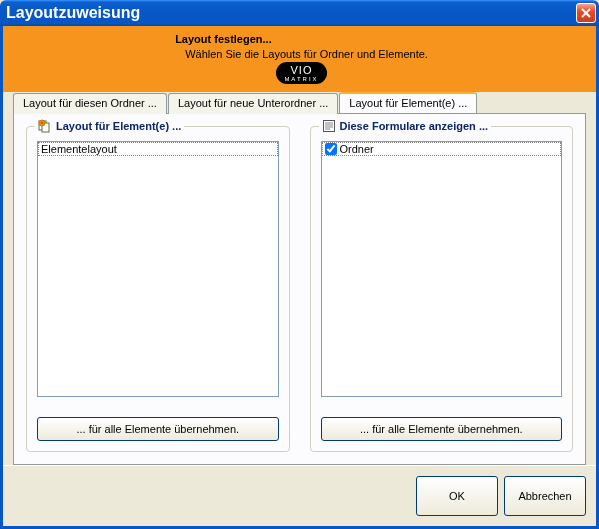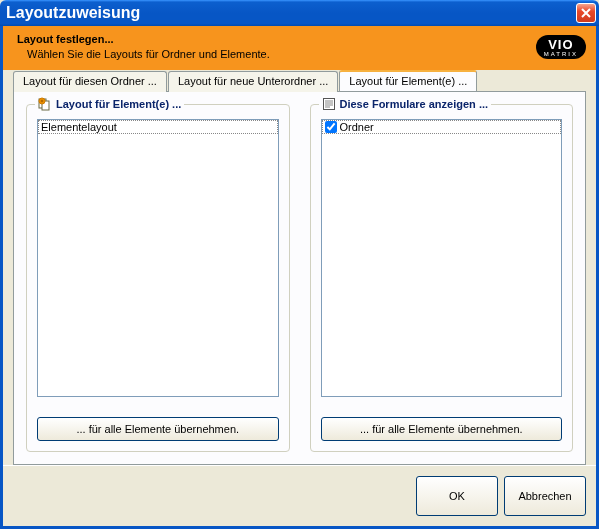--- a/index.html
+++ b/index.html
@@ -44,41 +44,42 @@
   background: #ece9d8;
   display: flex;
   flex-direction: column;
 }
 .header-band {
   background: #f7941d;
   padding: 6px 10px 8px 14px;
   display: flex;
   justify-content: space-between;
   align-items: center;
+  flex-direction: column;
 }
 .header-left { line-height: 1.35; }
 .header-title {
   font-weight: bold;
   color: #000;
   font-size: 11px;
 }
 .header-sub {
   color: #000;
   font-size: 11px;
   padding-left: 10px;
 }
 .logo {
   background: #000;
   color: #fff;
   border-radius: 14px;
   padding: 3px 8px 2px;
   text-align: center;
   line-height: 1;
 }
-.logo-top { font-weight: bold; font-size: 13px; letter-spacing: 1px; }
+.logo-top { font-weight: normal; font-size: 11px; letter-spacing: 1px; }
 .logo-bot { font-size: 6px; letter-spacing: 2px; }
 .dialog-inner { flex: 1; padding: 0 10px; display: flex; flex-direction: column; }
 .tabs {
   display: flex;
   position: relative;
   z-index: 2;
 }
 .tab {
   border: 1px solid #919b9c;
   border-bottom: none;

